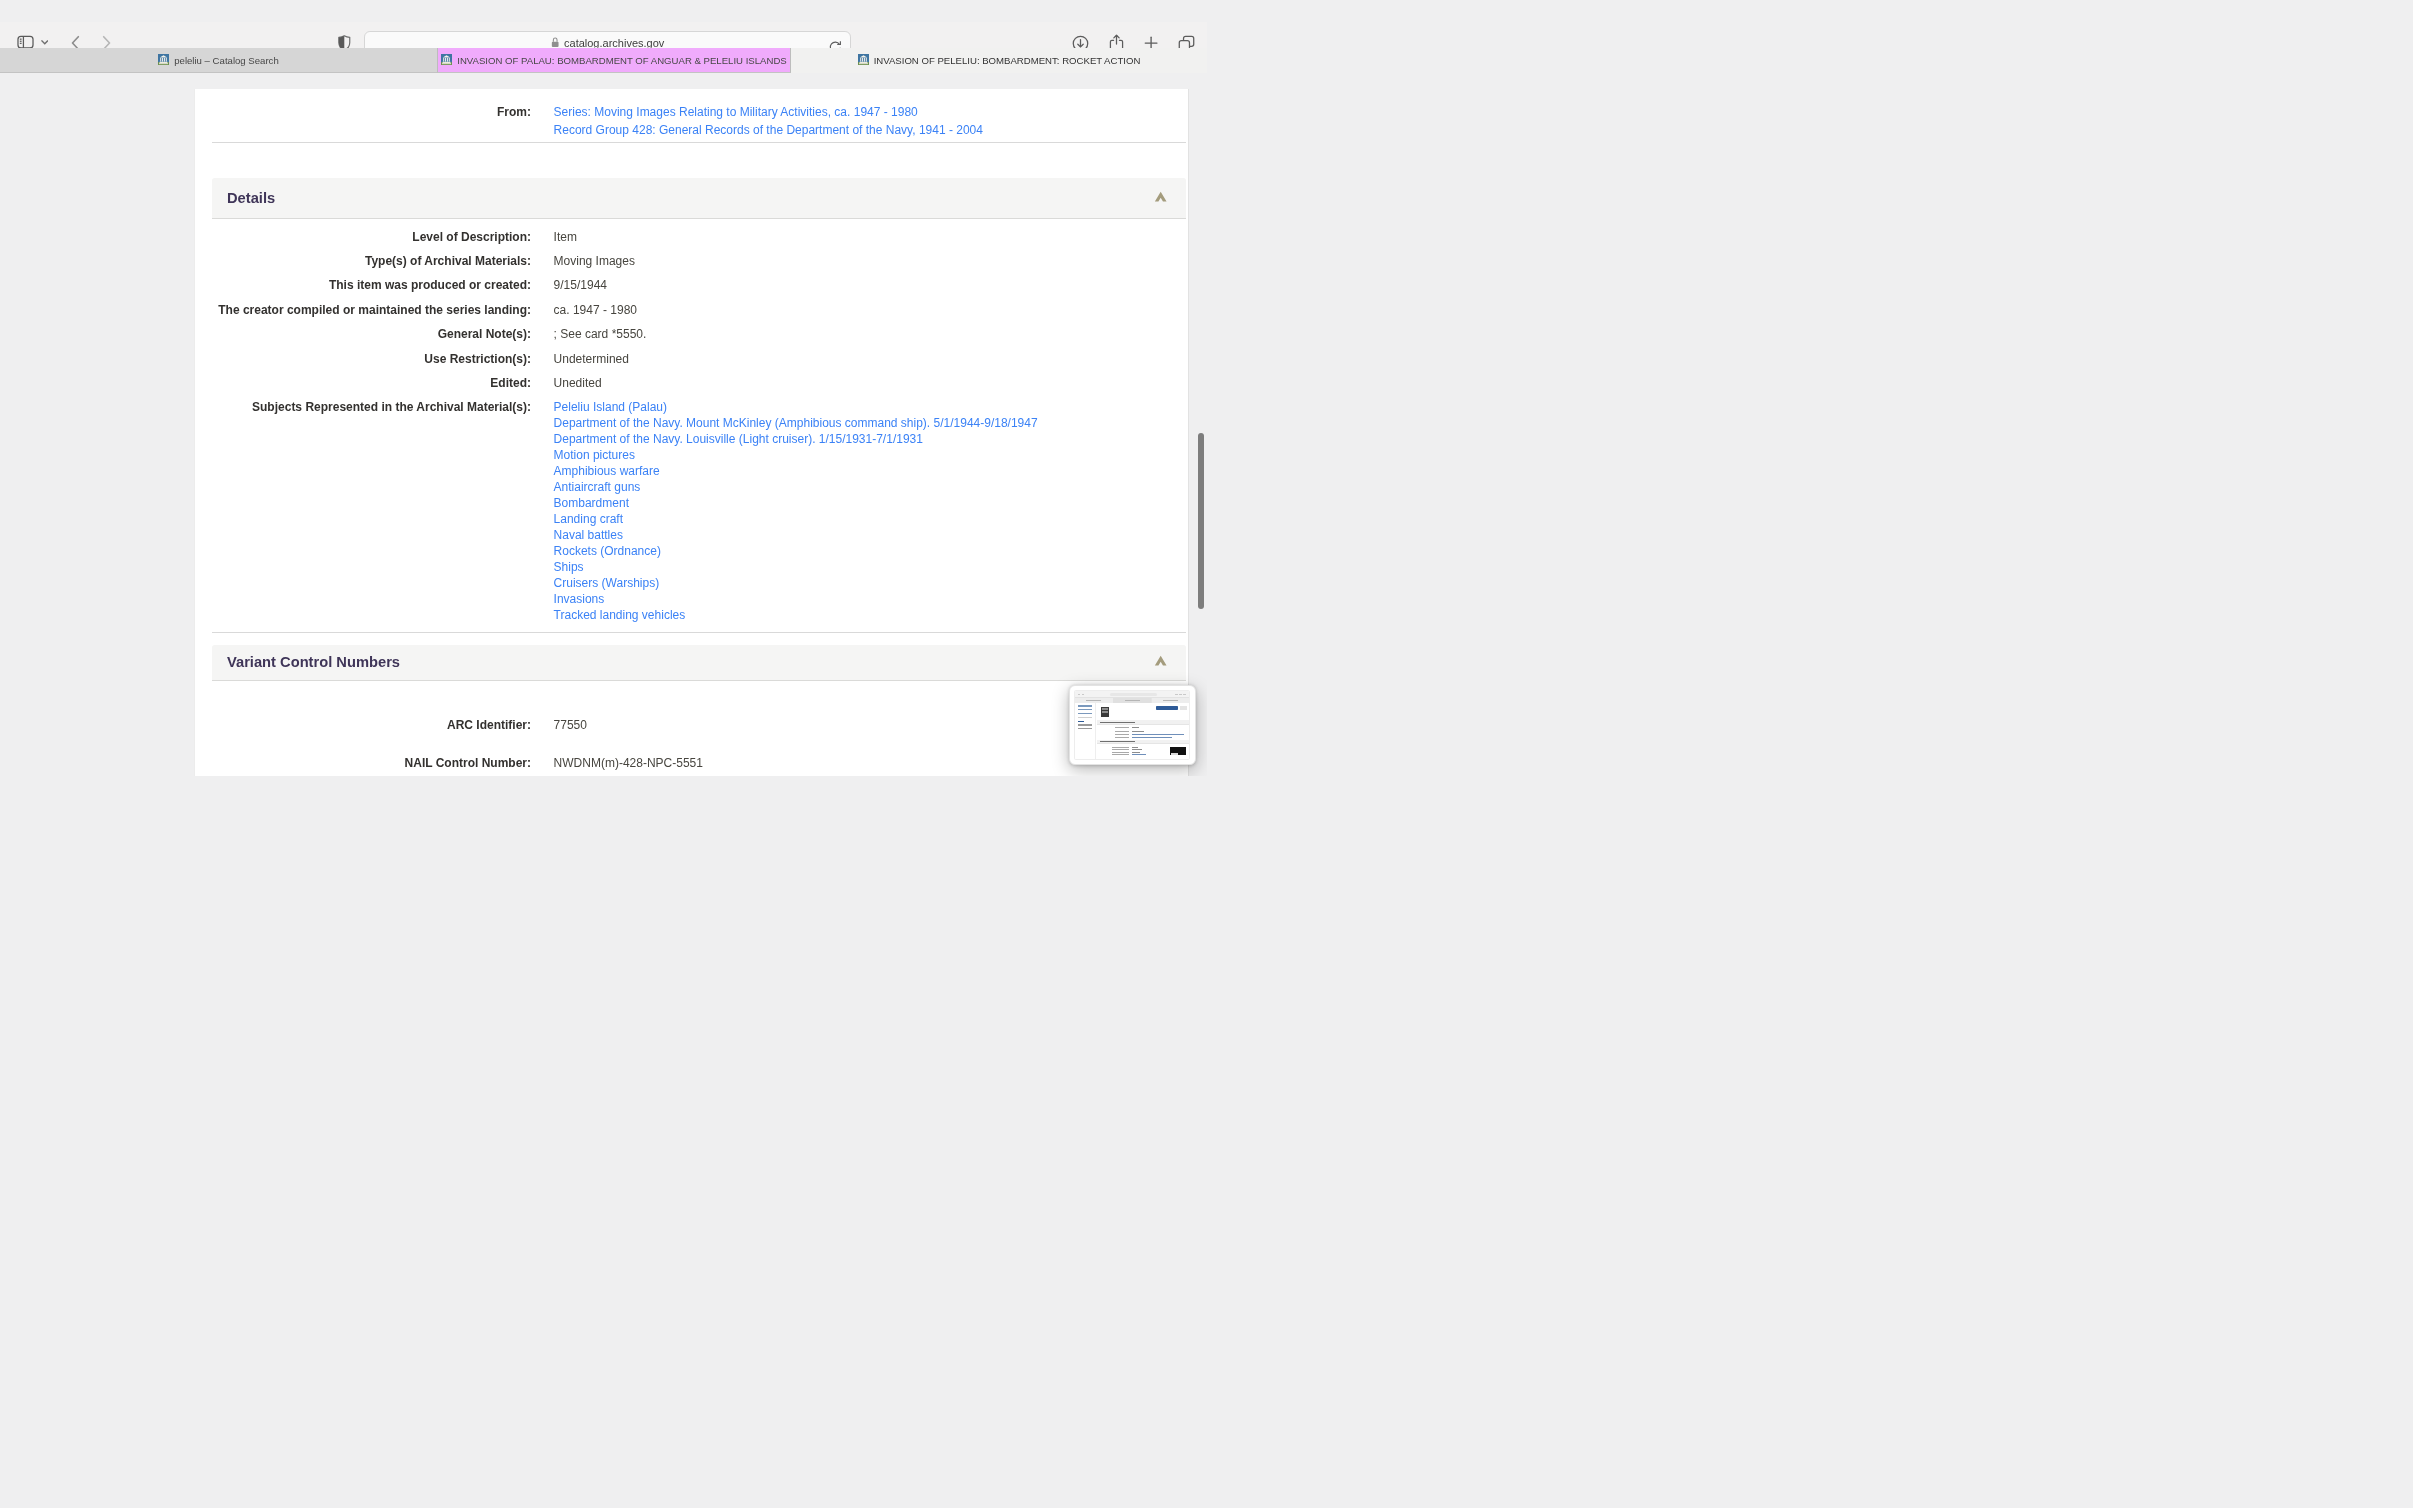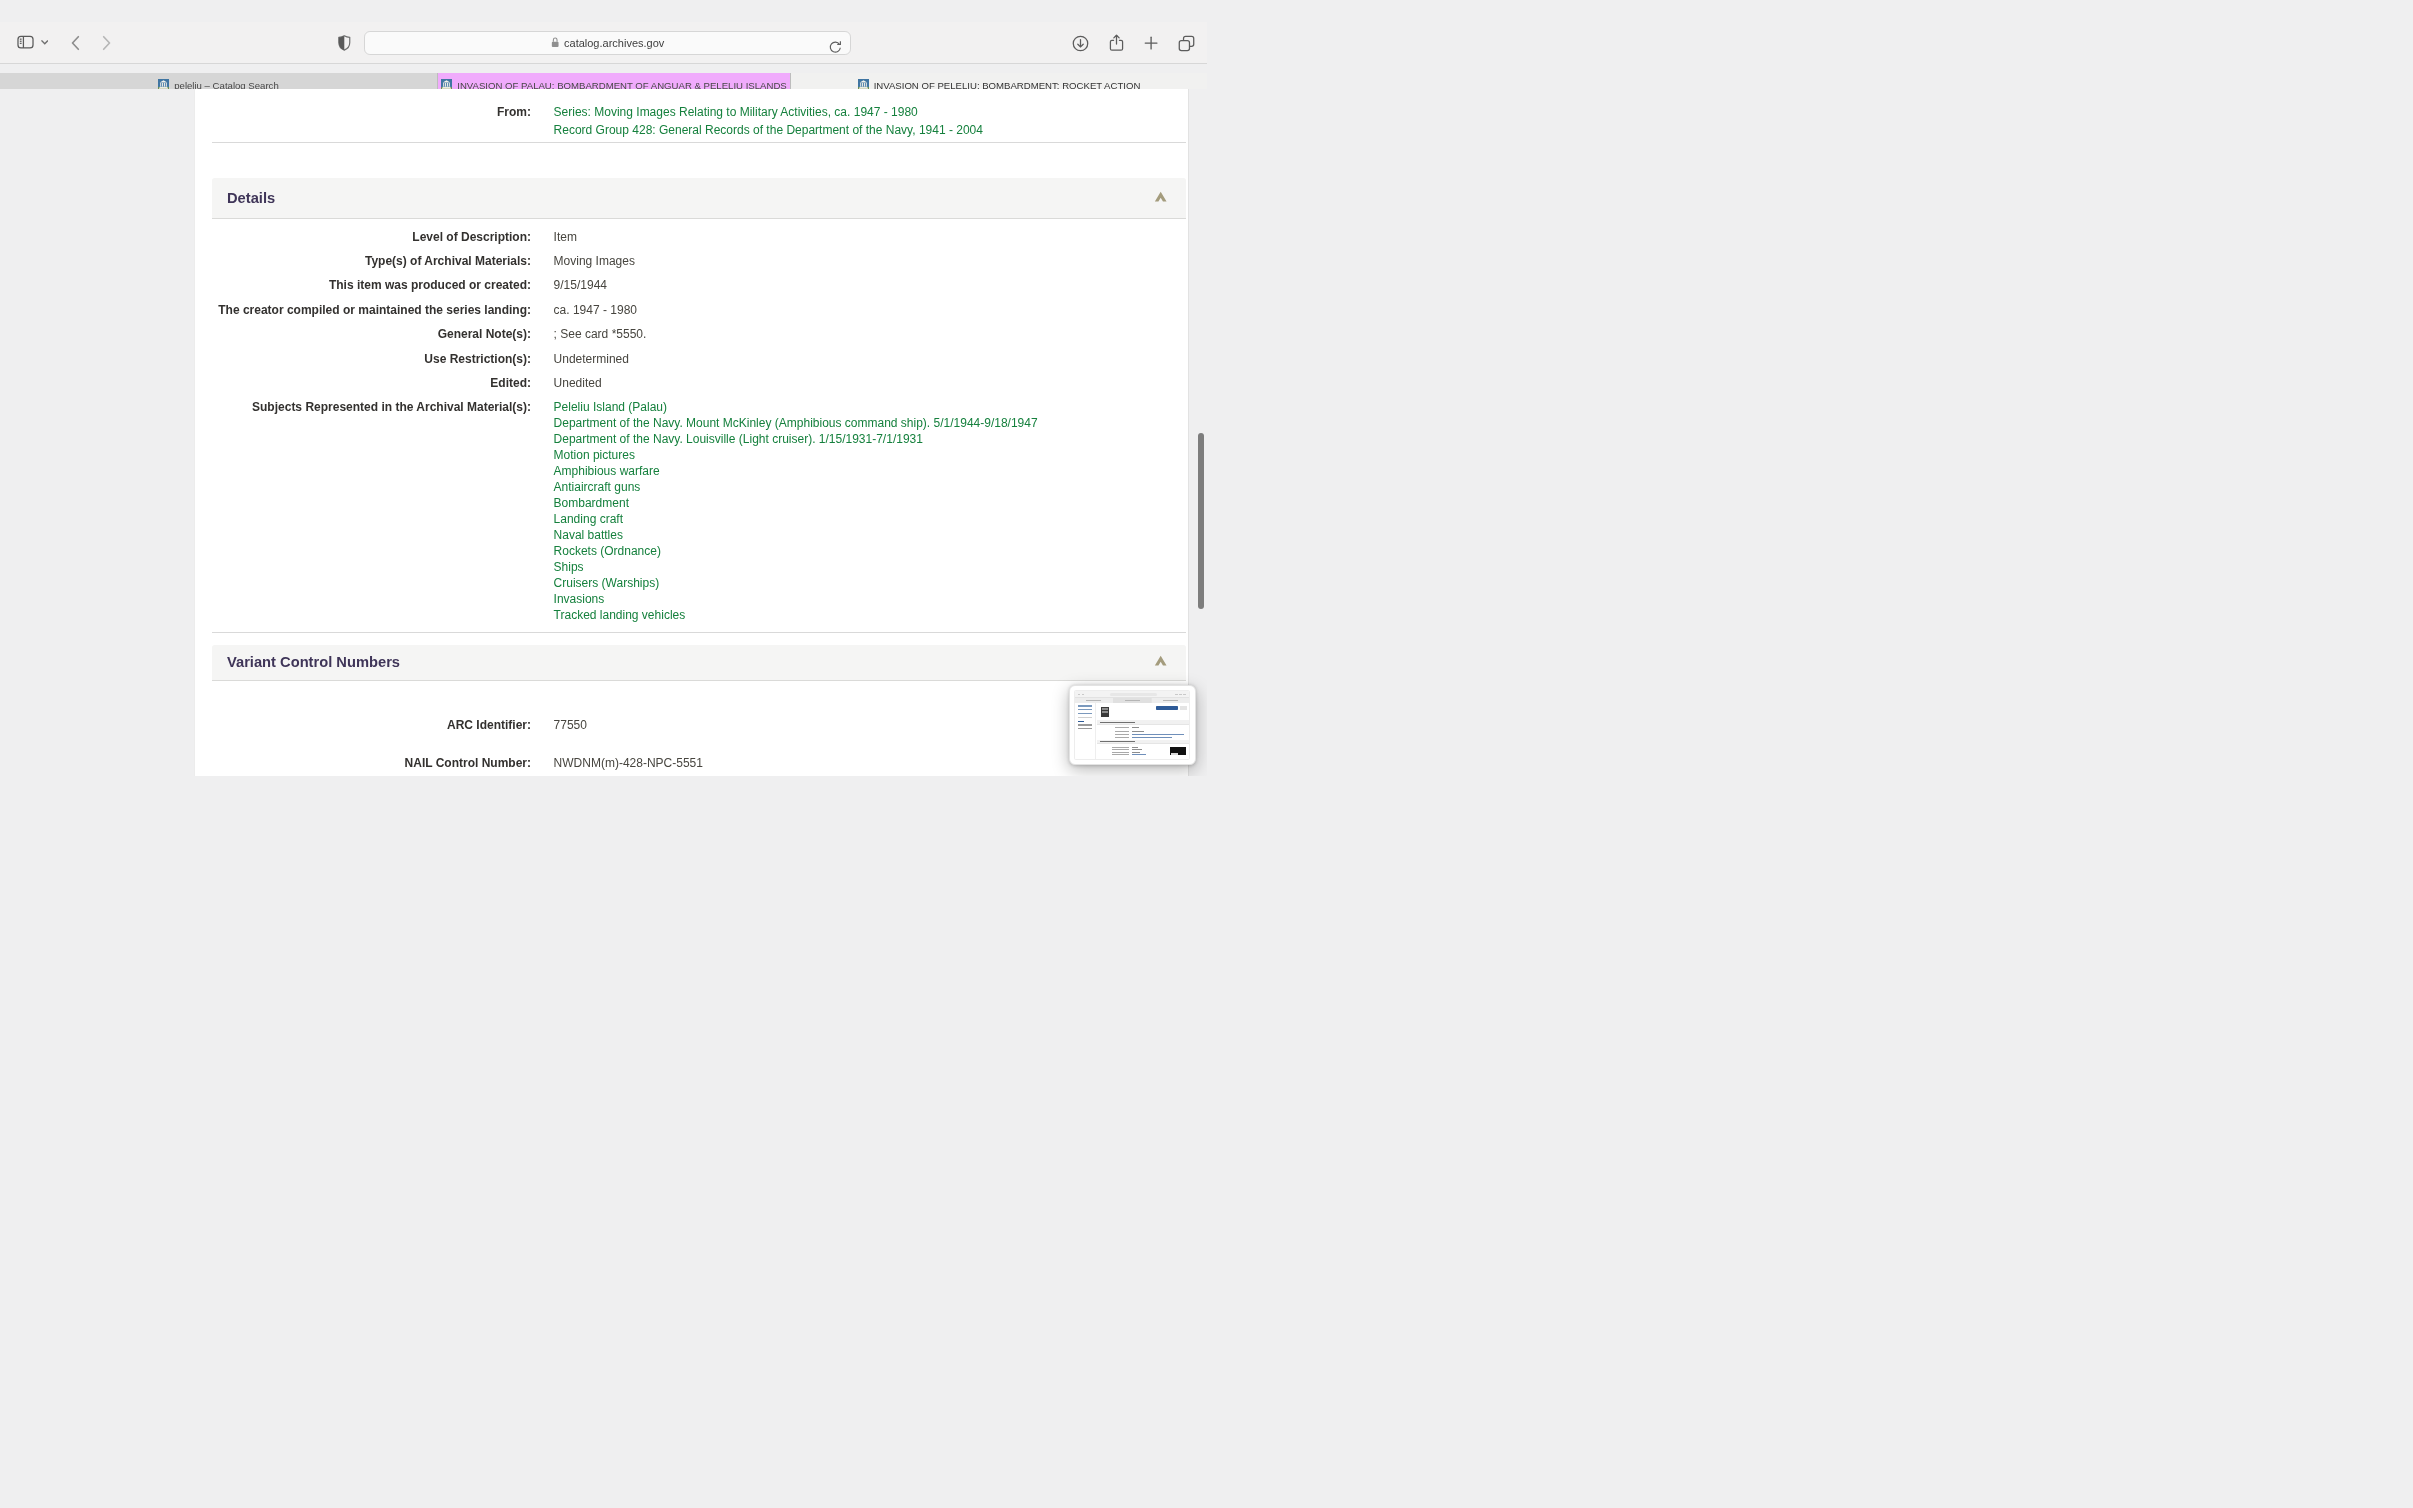--- a/index.html
+++ b/index.html
@@ -23,21 +23,21 @@
   .tb-center{position:absolute;left:335px;top:0;height:42px;display:flex;align-items:center;}
   .url-bar{
     width:487px;height:24px;margin-left:10px;
     background:#fafafa;border:0.8px solid #d6d6d6;border-radius:5.9px;
     display:flex;align-items:center;justify-content:center;position:relative;
   }
   .url-text{font-size:11px;color:#3e3e3e;margin-left:4.2px;}
   .reload-btn{position:absolute;right:5.9px;top:4.2px;}
   .tb-right{position:absolute;right:8.4px;top:0;height:42px;display:flex;align-items:center;gap:13.4px;}
   
-  .tabbar{position:absolute;left:0;top:51px;width:1207px;height:25px;display:flex;background:#d8d8d8;}
+  .tabbar{position:absolute;left:0;top:26px;width:1207px;height:25px;display:flex;background:#d8d8d8;}
   .tab{
     height:25px;display:flex;align-items:center;justify-content:center;gap:5px;
     font-size:9.6px;color:#474747;border-bottom:0.8px solid #c3c3c3;overflow:hidden;white-space:nowrap;
   }
   .tab .favicon{flex:0 0 auto;}
   .tab.t0{flex:0 0 437px;background:#d6d6d6;}
   .tab.t1{flex:0 0 354px;background:#f0abfc;border-left:0.8px solid #bdbdbd;border-right:0.8px solid #bdbdbd;}
   .tab.t2{flex:1 1 auto;background:#f1f1f0;border-bottom:0.8px solid transparent;color:#333;}
   
   .content{position:absolute;left:0;top:67px;width:1207px;height:687px;overflow:hidden;background:#efeff0;}
@@ -45,21 +45,21 @@
     position:absolute;left:194px;top:0;width:994px;height:687px;background:#ffffff;
     border-left:0.8px solid #ececec;
   }
   .edge-line{position:absolute;left:1188px;top:0;width:0.8px;height:687px;background:#e2e2e2;}
   .from-section{padding-top:15px;}
   .detail-row{display:flex;align-items:flex-start;margin-bottom:8.4px;font-size:12px;line-height:16px;}
   .from-section .detail-row{line-height:17.6px;margin-bottom:0;}
   .row-label{flex:0 0 336px;text-align:right;font-weight:bold;color:#33312f;}
   .row-value{margin-left:22.6px;color:#47453f;}
   .row-links{margin-left:22.6px;}
-  .row-links a{display:block;color:#15803d;text-decoration:none;cursor:pointer;}
+  .row-links a{display:block;color:#3b82f6;text-decoration:none;cursor:pointer;}
   hr.section-divider{border:0;border-top:0.8px solid #d9d9d9;margin:0 1.7px 0 17px;}
   hr.hr1{margin-top:2.5px;}
   hr.hr2{margin-top:5.9px;}
   .section-band{
     display:flex;align-items:center;justify-content:space-between;
     background:#f5f5f4;border-bottom:1.7px solid #dadad8;border-radius:2.5px 2.5px 0 0;
     margin:0 1.7px 0 17px;padding:0 17px 0 15px;
   }
   .band-details{height:41px;margin-top:35px;}
   .band-variant{height:36px;margin-top:11.7px;}

